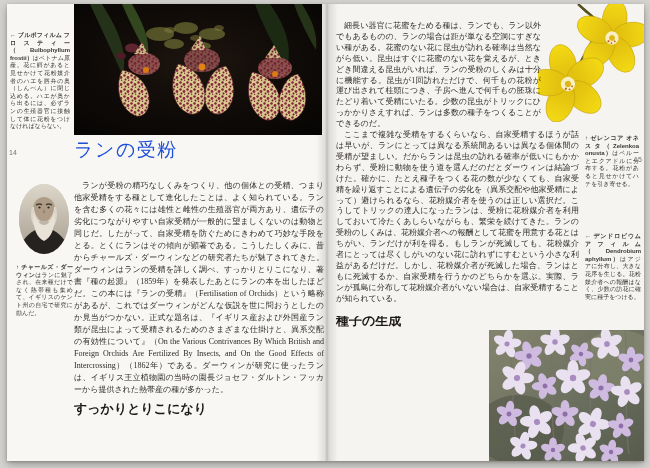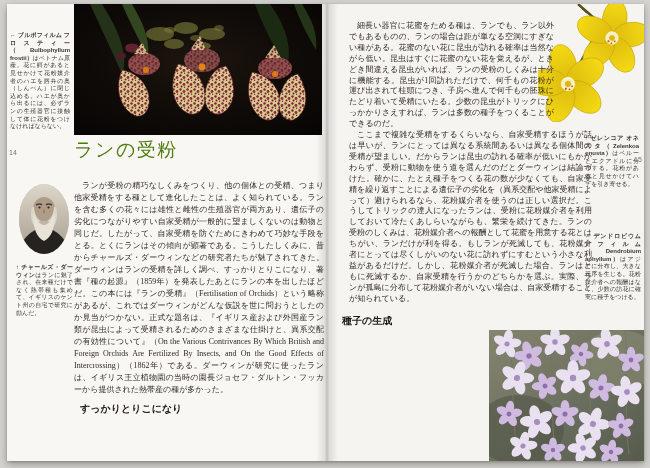--- a/index.html
+++ b/index.html
@@ -10,24 +10,24 @@
   .page-right-tint{position:absolute;left:320px;top:0;width:317px;height:457px;background:#f5f4f0;}
   .spine{position:absolute;left:309px;top:0;width:22px;height:457px;pointer-events:none;
          background:linear-gradient(to right,rgba(0,0,0,0),rgba(0,0,0,.10) 40%,rgba(0,0,0,.22) 50%,rgba(0,0,0,.10) 60%,rgba(0,0,0,0));}
   .photo{position:absolute;overflow:hidden;}
   .photo svg{display:block;}
   .cap{position:absolute;font-family:"Liberation Sans","DejaVu Sans",sans-serif;
        font-size:6px;line-height:7.6px;color:#3a3734;text-align:justify;}
   .cap .nm{font-weight:700;}
   .pgnum{position:absolute;font-size:7px;color:#77736e;
          font-family:"Liberation Sans","DejaVu Sans",sans-serif;}
-  .title{position:absolute;font-size:19px;letter-spacing:1.5px;color:#4d7c0f;font-weight:500;}
+  .title{position:absolute;font-size:19px;letter-spacing:1.5px;color:#1d4ed8;font-weight:500;}
   .bodycol{position:absolute;font-size:8px;line-height:12px;color:#2e2a28;text-align:justify;}
   .bodycol p,.bodycol .para{margin:0;text-indent:1em;}
-  .bodycol h3{margin:7px 6px 3px;font-size:10px;color:#1d1916;text-indent:0;
+  .bodycol h3{margin:7px 0 3px;font-size:13px;color:#1d1916;text-indent:0;
               font-family:Liberation Sans, sans-serif;font-weight:700;}
   .rtcol{line-height:10.9px;}
   .yf-spacer{float:right;width:38px;height:92px;}
   .seedcol{line-height:10.4px;}
   .portrait{position:absolute;width:50px;height:70px;border-radius:50%;overflow:hidden;
             box-shadow:inset 0 0 8px rgba(60,50,40,.55);}
 </style>
 </head>
 <body>
 
@@ -163,21 +163,21 @@
           </g>
         </defs>
         <path d="M40,0 L56,14 L70,28" stroke="#55511f" stroke-width="2.4" fill="none"></path>
         <path d="M49,9 L42,2" stroke="#55511f" stroke-width="1.6" fill="none"></path>
         <path d="M62,22 L40,62" stroke="#5d5a26" stroke-width="1.8" fill="none"></path>
         <use href="#yf" transform="translate(74,34) scale(1.45) rotate(8)"></use>
         <use href="#yf" transform="translate(30,80) scale(1.55) rotate(-14)"></use>
       </svg>
     </div>
 
-    <div class="bodycol rtcol" style="left:342px;top:17px;width:243px;">
+    <div class="bodycol rtcol" style="left:329px;top:17px;width:243px;">
       <div class="para">
         <div class="yf-spacer"></div>
         <span>細長い器官に花蜜をためる種は、ランでも、ラン以外でもあるものの、ランの場合は距が単なる空洞にすぎない種がある。花蜜のない花に昆虫が訪れる確率は当然ながら低い。昆虫はすぐに花蜜のない花を覚えるが、ときどき間違える昆虫がいれば、ランの受粉のしくみは十分に機能する。昆虫が1回訪れただけで、何千もの花粉が運び出されて柱頭につき、子房へ進んで何千もの胚珠にたどり着いて受精にいたる。少数の昆虫がトリックにひっかかりさえすれば、ランは多数の種子をつくることができるのだ。</span>
       </div>
       <p>ここまで複雑な受精をするくらいなら、自家受精するほうが話は早いが、ランにとっては異なる系統間あるいは異なる個体間の受精が望ましい。だからランは昆虫の訪れる確率が低いにもかかわらず、受粉に動物を使う道を選んだのだとダーウィンは結論づけた。確かに、たとえ種子をつくる花の数が少なくても、自家受精を繰り返すことによる遺伝子の劣化を（異系交配や他家受精によって）避けられるなら、花粉媒介者を使うのは正しい選択だ。こうしてトリックの達人になったランは、受粉に花粉媒介者を利用しておいて冷たくあしらいながらも、繁栄を続けてきた。ランの受粉のしくみは、花粉媒介者への報酬として花蜜を用意する花とはちがい、ランだけが利を得る。もしランが死滅しても、花粉媒介者にとっては尽くしがいのない花に訪れずにすむという小さな利益があるだけだ。しかし、花粉媒介者が死滅した場合、ランはともに死滅するか、自家受精を行うかのどちらかを選ぶ。実際、ランが孤島に分布して花粉媒介者がいない場合は、自家受精することが知られている。</p>
     </div>
 
     <p class="cap" style="left:578px;top:125px;width:54px;">
       <span>↑</span>
       <span class="nm">ゼレンコア オネスタ（Zelenkoa onusta）</span><span>はペルーとエクアドルに分布する。花粉があると見せかけてハチを引き寄せる。</span>

